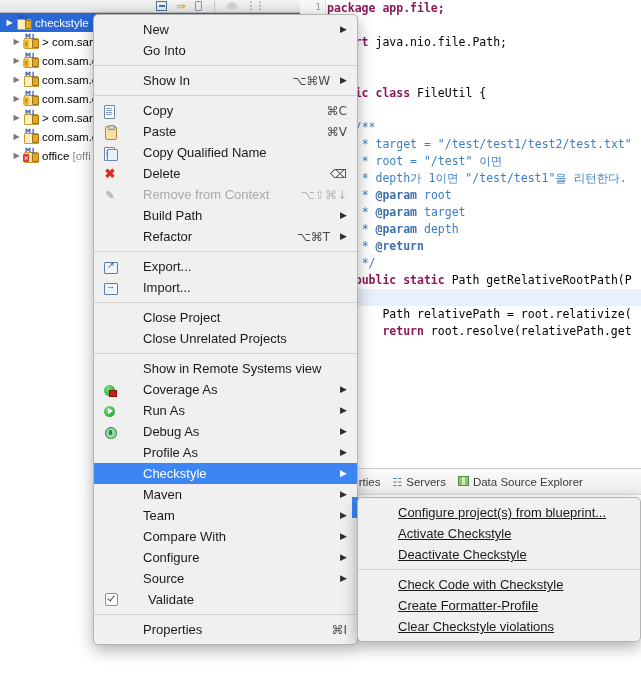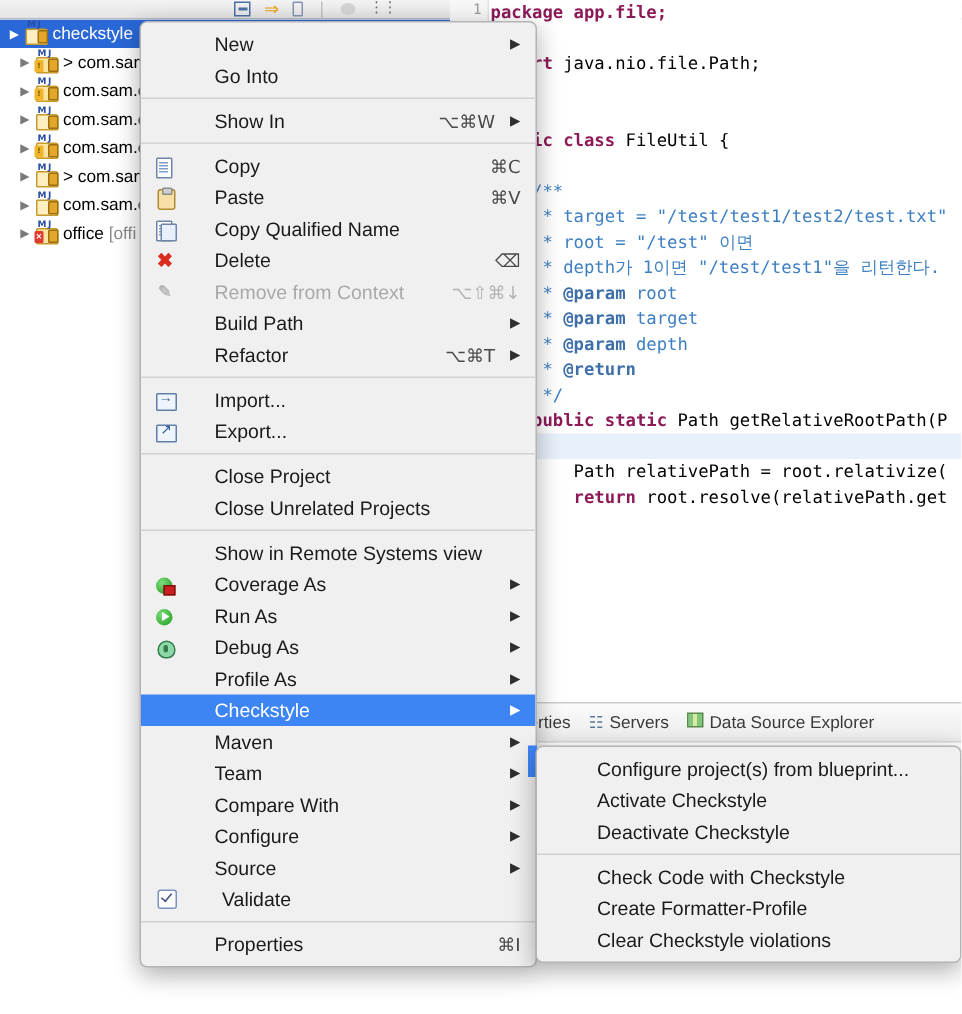--- a/index.html
+++ b/index.html
@@ -405,21 +405,21 @@
     width: 284px;
     background: #f0f0f0;
     border: 1px solid #b4b4b4;
     border-radius: 5px;
     box-shadow: 0 5px 16px rgba(0,0,0,0.32);
     padding: 4px 0;
     box-sizing: border-box;
     z-index: 50;
     overflow: hidden;
   }
-  #sub-menu .mi { padding-left: 20px; }
+  #sub-menu .mi { padding-left: 20px; text-decoration: underline; }
 
   .hl-edge {
     position: absolute;
     left: 352px; top: 497px;
     width: 6px; height: 21px;
     background: #3d84f5;
     z-index: 45;
   }
 </style>
 </head>
@@ -610,29 +610,29 @@
     </div>
     <div class="mi">
       <span class="mi-gap"></span>
       <span class="mi-label">Refactor</span>
       <span class="mi-accel">⌥⌘T</span>
       <span class="mi-arrow">▶</span>
     </div>
     <div class="msep"></div>
     <div class="mi">
       <span class="mi-icon">
+        <span class="ic-exp"></span>
+      </span>
+      <span class="mi-label">Export...</span>
+    </div>
+    <div class="mi">
+      <span class="mi-icon">
         <span class="ic-imp"></span>
       </span>
       <span class="mi-label">Import...</span>
-    </div>
-    <div class="mi">
-      <span class="mi-icon">
-        <span class="ic-exp"></span>
-      </span>
-      <span class="mi-label">Export...</span>
     </div>
     <div class="msep"></div>
     <div class="mi">
       <span class="mi-gap"></span>
       <span class="mi-label">Close Project</span>
     </div>
     <div class="mi">
       <span class="mi-gap"></span>
       <span class="mi-label">Close Unrelated Projects</span>
     </div>

